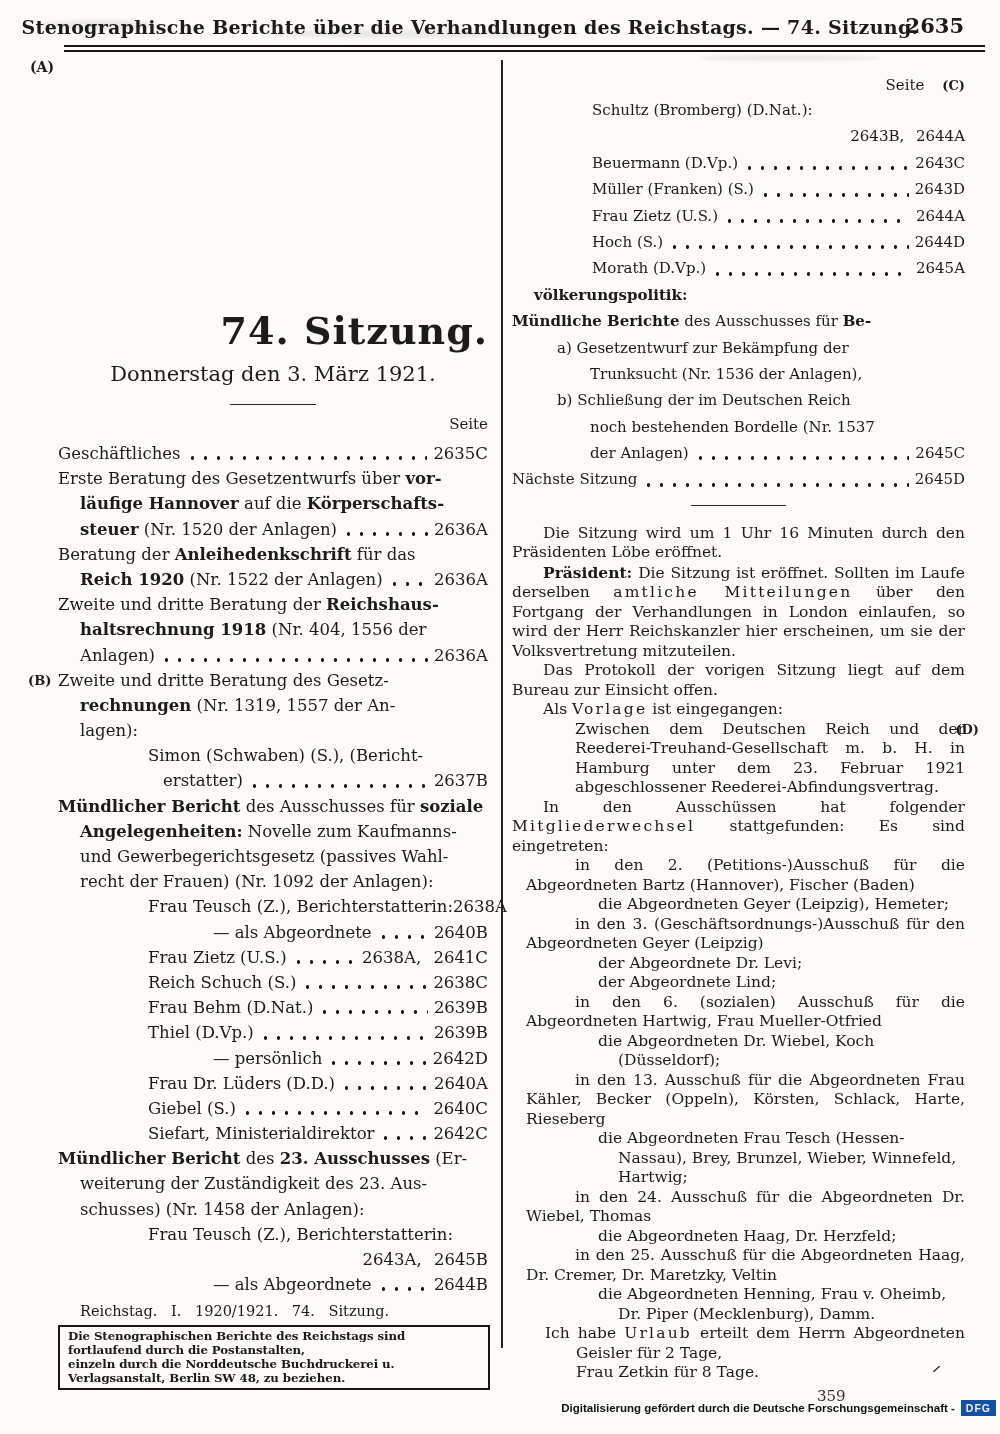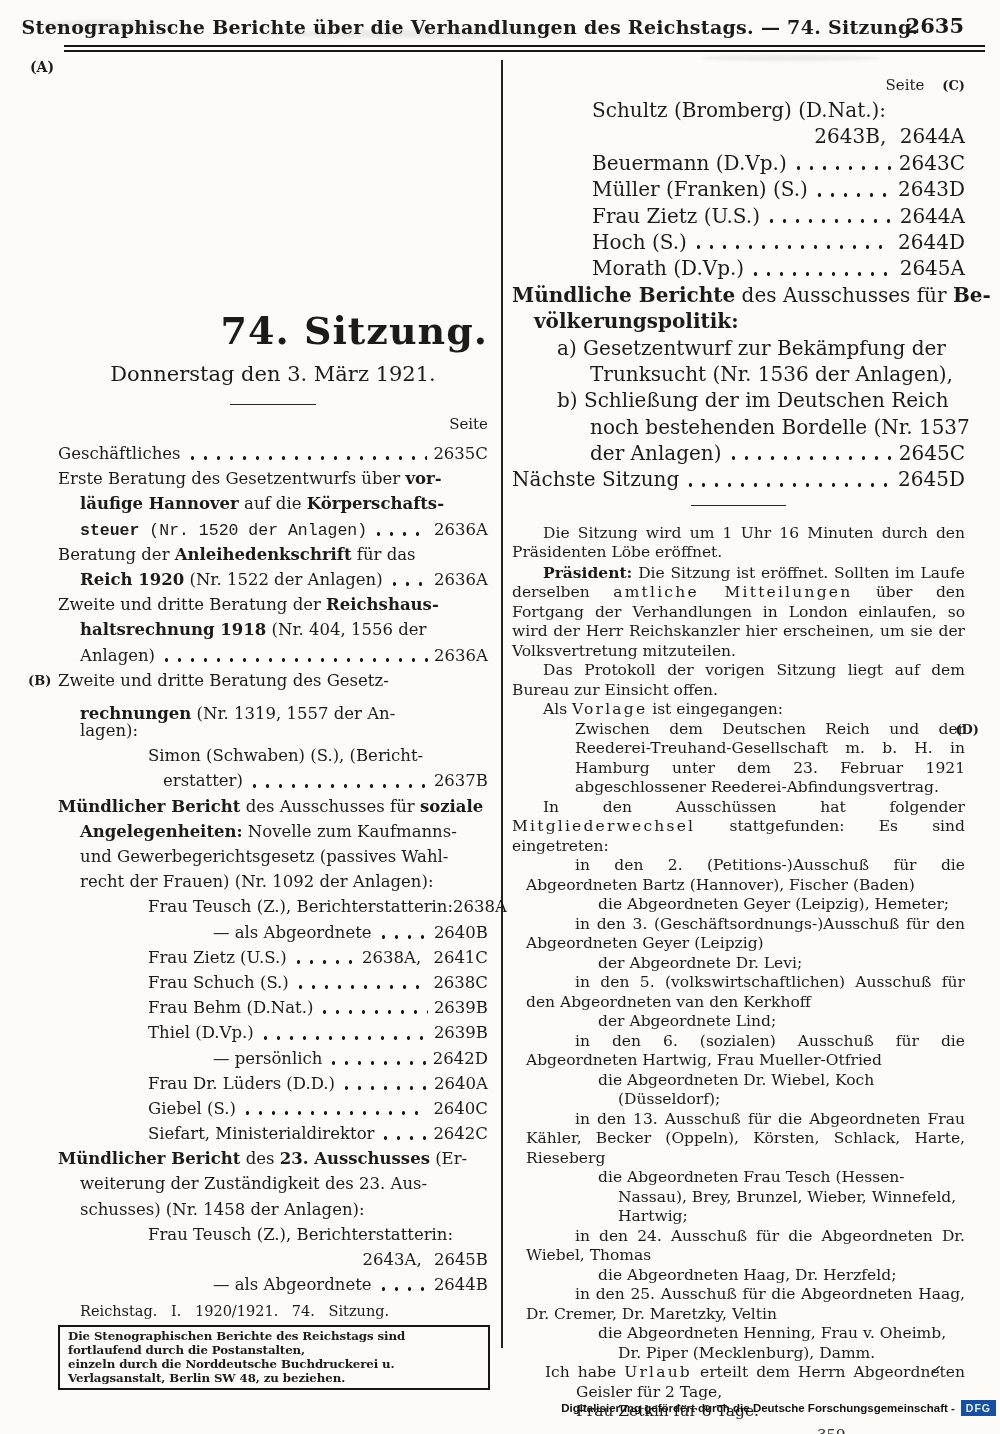--- a/index.html
+++ b/index.html
@@ -24,21 +24,21 @@
   .session-heading{margin-top:252px;text-align:right;font-size:38px;font-weight:bold;
     letter-spacing:1px;line-height:1;}
   .session-date{margin-top:12px;text-align:center;font-size:21px;line-height:24px;}
   .mini-rule{margin:18px auto 0 auto;width:86px;border-top:1.5px solid #2a2722;}
   .mini-rule-r{margin:12px auto 0 auto;width:95px;border-top:1.5px solid #2a2722;}
   .seite-label{margin-top:10px;text-align:right;font-size:15px;line-height:18px;}
   .seite-row{margin-top:16px;display:flex;justify-content:flex-end;align-items:baseline;
     font-size:15px;line-height:18px;gap:18px;}
   
   .toc{margin-top:8px;font-size:16.5px;}
-  .toc-r{margin-top:2px;font-size:20px;}
+  .toc-r{margin-top:2px;font-size:15px;}
   .toc-row{display:flex;align-items:baseline;position:relative;line-height:25.2px;
     height:25.2px;white-space:pre;}
   .toc-r .toc-row{line-height:26.4px;height:26.4px;}
   .toc-text{flex:0 1 auto;}
   .leader{flex:1 1 auto;align-self:flex-end;height:6px;margin:0 6px 5px 9px;
     background-image:radial-gradient(circle at 2.5px 3px,#1d1b18 1.6px,transparent 2px);
     background-size:13px 6px;background-repeat:repeat-x;}
   .toc-ref{flex:0 0 auto;word-spacing:7px;}
   .margin-marker-left{position:absolute;left:-30px;top:0;font-size:13px;font-weight:bold;}
   .n{font-weight:normal;}
@@ -83,39 +83,39 @@
 
   <div class="col-left">
     <div class="session-heading">74. Sitzung.</div>
     <div class="session-date">Donnerstag den 3. März 1921.</div>
     <div class="mini-rule"></div>
     <div class="seite-label">Seite</div>
     <div class="toc" id="left-toc">
         <div class="toc-row"><span class="toc-text" style="padding-left: 0px;"><span class="n">Geschäftliches</span></span><span class="leader"></span><span class="toc-ref">2635C</span></div>
         <div class="toc-row"><span class="toc-text" style="padding-left: 0px;"><span class="n">Erste Beratung des Gesetzentwurfs über </span><span class="b">vor-</span></span></div>
         <div class="toc-row"><span class="toc-text" style="padding-left: 22px;"><span class="b">läufige Hannover</span><span class="n"> auf die </span><span class="b">Körperschafts-</span></span></div>
-        <div class="toc-row"><span class="toc-text" style="padding-left: 22px; font-family: Liberation Mono, monospace;"><span class="b">steuer</span><span class="n"> (Nr. 1520 der Anlagen)</span></span><span class="leader"></span><span class="toc-ref">2636A</span></div>
+        <div class="toc-row"><span class="toc-text" style="padding-left: 22px;"><span class="b">steuer</span><span class="n"> (Nr. 1520 der Anlagen)</span></span><span class="leader"></span><span class="toc-ref">2636A</span></div>
         <div class="toc-row"><span class="toc-text" style="padding-left: 0px;"><span class="n">Beratung der </span><span class="b">Anleihedenkschrift</span><span class="n"> für das</span></span></div>
         <div class="toc-row"><span class="toc-text" style="padding-left: 22px;"><span class="b">Reich 1920</span><span class="n"> (Nr. 1522 der Anlagen)</span></span><span class="leader"></span><span class="toc-ref">2636A</span></div>
         <div class="toc-row"><span class="toc-text" style="padding-left: 0px;"><span class="n">Zweite und dritte Beratung der </span><span class="b">Reichshaus-</span></span></div>
         <div class="toc-row"><span class="toc-text" style="padding-left: 22px;"><span class="b">haltsrechnung 1918</span><span class="n"> (Nr. 404, 1556 der</span></span></div>
         <div class="toc-row"><span class="toc-text" style="padding-left: 22px;"><span class="n">Anlagen)</span></span><span class="leader"></span><span class="toc-ref">2636A</span></div>
         <div class="toc-row"><span class="margin-marker-left">(B)</span><span class="toc-text" style="padding-left: 0px;"><span class="n">Zweite und dritte Beratung des Gesetz-</span></span></div>
-        <div class="toc-row"><span class="toc-text" style="padding-left: 22px; margin-top: 8px;"><span class="b">rechnungen</span><span class="n"> (Nr. 1319, 1557 der An-</span></span></div>
+        <div class="toc-row"><span class="toc-text" style="padding-left: 22px;"><span class="b">rechnungen</span><span class="n"> (Nr. 1319, 1557 der An-</span></span></div>
         <div class="toc-row"><span class="toc-text" style="padding-left: 22px;"><span class="n">lagen):</span></span></div>
         <div class="toc-row"><span class="toc-text" style="padding-left: 90px;"><span class="n">Simon (Schwaben) (S.), (Bericht-</span></span></div>
         <div class="toc-row"><span class="toc-text" style="padding-left: 105px;"><span class="n">erstatter)</span></span><span class="leader"></span><span class="toc-ref">2637B</span></div>
         <div class="toc-row"><span class="toc-text" style="padding-left: 0px;"><span class="b">Mündlicher Bericht</span><span class="n"> des Ausschusses für </span><span class="b">soziale</span></span></div>
         <div class="toc-row"><span class="toc-text" style="padding-left: 22px;"><span class="b">Angelegenheiten:</span><span class="n"> Novelle zum Kaufmanns-</span></span></div>
         <div class="toc-row"><span class="toc-text" style="padding-left: 22px; text-align: center;"><span class="n">und Gewerbegerichtsgesetz (passives Wahl-</span></span></div>
         <div class="toc-row"><span class="toc-text" style="padding-left: 22px;"><span class="n">recht der Frauen) (Nr. 1092 der Anlagen):</span></span></div>
         <div class="toc-row"><span class="toc-text" style="padding-left: 90px;"><span class="n">Frau Teusch (Z.), Berichterstatterin:</span></span><span class="toc-ref" style="margin-left: auto;">2638A</span></div>
         <div class="toc-row"><span class="toc-text" style="padding-left: 155px;"><span class="n">— als Abgeordnete</span></span><span class="leader"></span><span class="toc-ref">2640B</span></div>
         <div class="toc-row"><span class="toc-text" style="padding-left: 90px;"><span class="n">Frau Zietz (U.S.)</span></span><span class="leader"></span><span class="toc-ref">2638A, 2641C</span></div>
-        <div class="toc-row"><span class="toc-text" style="padding-left: 90px;"><span class="n">Frau Schuch (S.)</span></span><span class="leader"></span><span class="toc-ref">2638C</span></div>
+        <div class="toc-row"><span class="toc-text" style="padding-left: 90px;"><span class="n">Reich Schuch (S.)</span></span><span class="leader"></span><span class="toc-ref">2638C</span></div>
         <div class="toc-row"><span class="toc-text" style="padding-left: 90px;"><span class="n">Frau Behm (D.Nat.)</span></span><span class="leader"></span><span class="toc-ref">2639B</span></div>
         <div class="toc-row"><span class="toc-text" style="padding-left: 90px;"><span class="n">Thiel (D.Vp.)</span></span><span class="leader"></span><span class="toc-ref">2639B</span></div>
         <div class="toc-row"><span class="toc-text" style="padding-left: 155px;"><span class="n">— persönlich</span></span><span class="leader"></span><span class="toc-ref">2642D</span></div>
         <div class="toc-row"><span class="toc-text" style="padding-left: 90px;"><span class="n">Frau Dr. Lüders (D.D.)</span></span><span class="leader"></span><span class="toc-ref">2640A</span></div>
         <div class="toc-row"><span class="toc-text" style="padding-left: 90px;"><span class="n">Giebel (S.)</span></span><span class="leader"></span><span class="toc-ref">2640C</span></div>
         <div class="toc-row"><span class="toc-text" style="padding-left: 90px;"><span class="n">Siefart, Ministerialdirektor</span></span><span class="leader"></span><span class="toc-ref">2642C</span></div>
         <div class="toc-row"><span class="toc-text" style="padding-left: 0px; text-align: right;"><span class="b">Mündlicher Bericht</span><span class="n"> des </span><span class="b">23. Ausschusses</span><span class="n"> (Er-</span></span></div>
         <div class="toc-row"><span class="toc-text" style="padding-left: 22px;"><span class="n">weiterung der Zuständigkeit des 23. Aus-</span></span></div>
         <div class="toc-row"><span class="toc-text" style="padding-left: 22px;"><span class="n">schusses) (Nr. 1458 der Anlagen):</span></span></div>
         <div class="toc-row"><span class="toc-text" style="padding-left: 90px;"><span class="n">Frau Teusch (Z.), Berichterstatterin:</span></span></div>
@@ -135,42 +135,41 @@
       <span style="font-weight:bold;font-size:13px;">(C)</span>
     </div>
     <div class="toc toc-r" id="right-toc">
         <div class="toc-row"><span class="toc-text" style="padding-left: 80px;"><span class="n">Schultz (Bromberg) (D.Nat.):</span></span></div>
         <div class="toc-row"><span class="toc-text" style="padding-left: 0px;"></span><span class="toc-ref" style="margin-left: auto;">2643B, 2644A</span></div>
         <div class="toc-row"><span class="toc-text" style="padding-left: 80px;"><span class="n">Beuermann (D.Vp.)</span></span><span class="leader"></span><span class="toc-ref">2643C</span></div>
         <div class="toc-row"><span class="toc-text" style="padding-left: 80px;"><span class="n">Müller (Franken) (S.)</span></span><span class="leader"></span><span class="toc-ref">2643D</span></div>
         <div class="toc-row"><span class="toc-text" style="padding-left: 80px;"><span class="n">Frau Zietz (U.S.)</span></span><span class="leader"></span><span class="toc-ref">2644A</span></div>
         <div class="toc-row"><span class="toc-text" style="padding-left: 80px;"><span class="n">Hoch (S.)</span></span><span class="leader"></span><span class="toc-ref">2644D</span></div>
         <div class="toc-row"><span class="toc-text" style="padding-left: 80px;"><span class="n">Morath (D.Vp.)</span></span><span class="leader"></span><span class="toc-ref">2645A</span></div>
+        <div class="toc-row"><span class="toc-text" style="padding-left: 22px;"><span class="b">völkerungspolitik:</span></span></div>
         <div class="toc-row"><span class="toc-text" style="padding-left: 0px;"><span class="b">Mündliche Berichte</span><span class="n"> des Ausschusses für </span><span class="b">Be-</span></span></div>
-        <div class="toc-row"><span class="toc-text" style="padding-left: 22px;"><span class="b">völkerungspolitik:</span></span></div>
         <div class="toc-row"><span class="toc-text" style="padding-left: 45px;"><span class="n">a) Gesetzentwurf zur Bekämpfung der</span></span></div>
         <div class="toc-row"><span class="toc-text" style="padding-left: 78px;"><span class="n">Trunksucht (Nr. 1536 der Anlagen),</span></span></div>
         <div class="toc-row"><span class="toc-text" style="padding-left: 45px;"><span class="n">b) Schließung der im Deutschen Reich</span></span></div>
         <div class="toc-row"><span class="toc-text" style="padding-left: 78px;"><span class="n">noch bestehenden Bordelle (Nr. 1537</span></span></div>
         <div class="toc-row"><span class="toc-text" style="padding-left: 78px;"><span class="n">der Anlagen)</span></span><span class="leader"></span><span class="toc-ref">2645C</span></div>
         <div class="toc-row"><span class="toc-text" style="padding-left: 0px;"><span class="n">Nächste Sitzung</span></span><span class="leader"></span><span class="toc-ref">2645D</span></div>
       </div>
     <div class="mini-rule-r"></div>
     <div class="body-text" id="right-body">
         <p class="bp"><span class="n">Die Sitzung wird um 1 Uhr 16 Minuten durch den Präsidenten Löbe eröffnet.</span></p>
         <p class="bp"><span class="b">Präsident:</span><span class="n"> Die Sitzung ist eröffnet. Sollten im Laufe derselben </span><span class="sp">amtliche Mitteilungen</span><span class="n"> über den Fortgang der Verhandlungen in London einlaufen, so wird der Herr Reichskanzler hier erscheinen, um sie der Volksvertretung mitzuteilen.</span></p>
         <p class="bp"><span class="n">Das Protokoll der vorigen Sitzung liegt auf dem Bureau zur Einsicht offen.</span></p>
         <p class="bp"><span class="n">Als </span><span class="sp">Vorlage</span><span class="n"> ist eingegangen:</span></p>
         <p class="bblk"><span class="n">Zwischen dem Deutschen Reich und der Reederei-Treuhand-Gesellschaft m. b. H. in Hamburg unter dem 23. Februar 1921 abgeschlossener Reederei-Abfindungsvertrag.</span><span class="margin-marker-right">(D)</span></p>
         <p class="bp"><span class="n">In den Ausschüssen hat folgender </span><span class="sp">Mitgliederwechsel</span><span class="n"> stattgefunden: Es sind eingetreten:</span></p>
         <p class="bli"><span class="n">in den 2. (Petitions-)Ausschuß für die Abgeordneten Bartz (Hannover), Fischer (Baden)</span></p>
         <p class="bli2"><span class="n">die Abgeordneten Geyer (Leipzig), Hemeter;</span></p>
         <p class="bli"><span class="n">in den 3. (Geschäftsordnungs-)Ausschuß für den Abgeordneten Geyer (Leipzig)</span></p>
         <p class="bli2"><span class="n">der Abgeordnete Dr. Levi;</span></p>
-        <p class="bli"><span class="n">in den 5. (volkswirtschaftlichen) Ausschuß für den Abgeordneten van den Kerkhoff</span></p>
         <p class="bli2"><span class="n">der Abgeordnete Lind;</span></p>
         <p class="bli"><span class="n">in den 6. (sozialen) Ausschuß für die Abgeordneten Hartwig, Frau Mueller-Otfried</span></p>
         <p class="bli2"><span class="n">die Abgeordneten Dr. Wiebel, Koch (Düsseldorf);</span></p>
         <p class="bli"><span class="n">in den 13. Ausschuß für die Abgeordneten Frau Kähler, Becker (Oppeln), Körsten, Schlack, Harte, Rieseberg</span></p>
         <p class="bli2"><span class="n">die Abgeordneten Frau Tesch (Hessen-Nassau), Brey, Brunzel, Wieber, Winnefeld, Hartwig;</span></p>
         <p class="bli"><span class="n">in den 24. Ausschuß für die Abgeordneten Dr. Wiebel, Thomas</span></p>
         <p class="bli2"><span class="n">die Abgeordneten Haag, Dr. Herzfeld;</span></p>
         <p class="bli"><span class="n">in den 25. Ausschuß für die Abgeordneten Haag, Dr. Cremer, Dr. Maretzky, Veltin</span></p>
         <p class="bli2"><span class="n">die Abgeordneten Henning, Frau v. Oheimb, Dr. Piper (Mecklenburg), Damm.</span></p>
         <p class="bli3"><span class="n">Ich habe </span><span class="sp">Urlaub</span><span class="n"> erteilt dem Herrn Abgeordneten Geisler für 2 Tage,</span></p>

